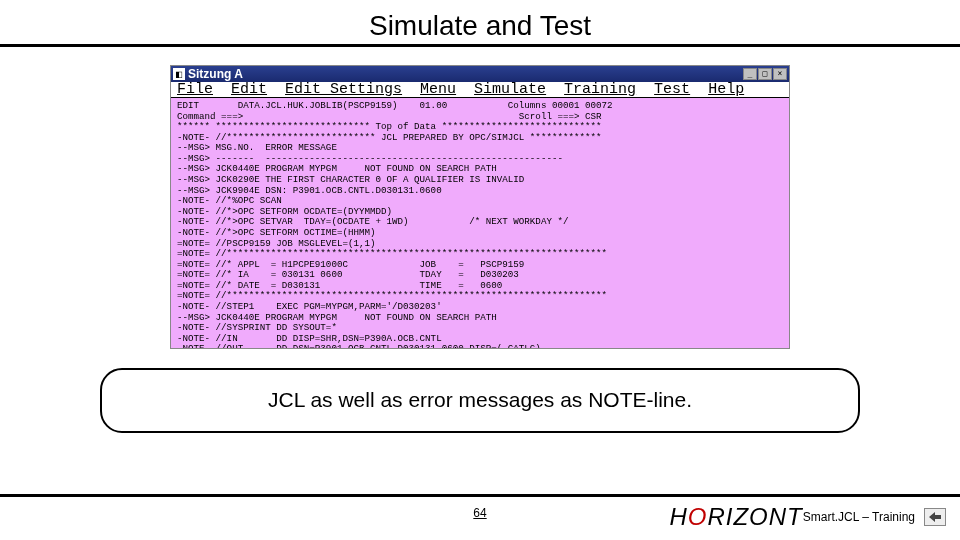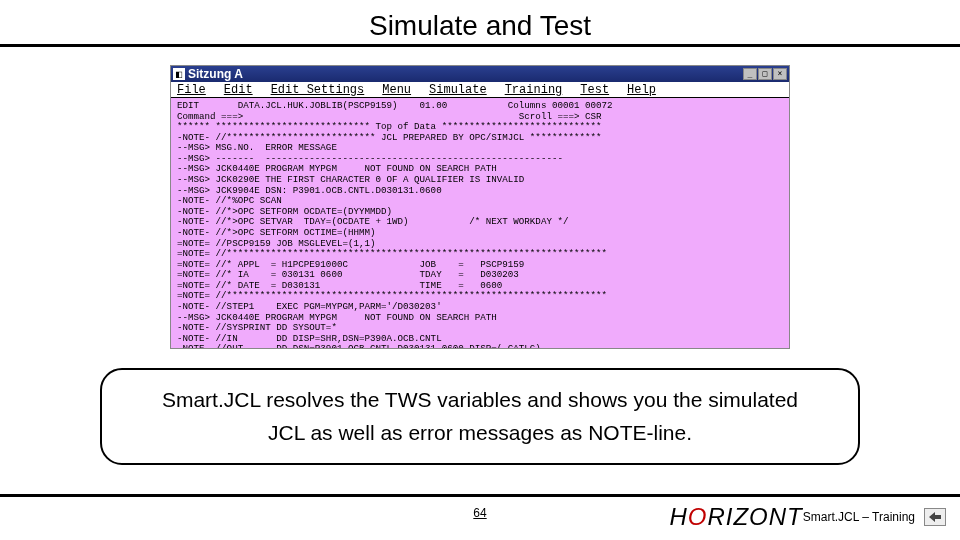--- a/index.html
+++ b/index.html
@@ -6,21 +6,21 @@
   body { width: 960px; height: 540px; background: #fff; font-family: Arial, sans-serif; position: relative; overflow: hidden; }
   .slide-title { text-align: center; font-size: 28px; font-weight: 400; padding: 10px 0 2px; border-radius: 15px; }
   .hr { height: 3px; background: #000; width: 100%; }
   .screenshot-area { margin: 18px auto 0; width: 620px; position: relative; }
   .win { border: 1px solid #888; background: #fff; }
   .titlebar { height: 16px; background: linear-gradient(#2a3f8f,#1a2a6f); display: flex; align-items: center; padding: 0 2px; }
   .titlebar-icon { width: 12px; height: 12px; background: #fff; margin-right: 3px; display: flex; align-items: center; justify-content: center; font-size: 8px; }
   .titlebar-text { color: #fff; font-size: 12px; font-weight: 700; flex: 1; }
   .win-btns { display: flex; gap: 1px; }
   .win-btn { width: 14px; height: 12px; background: #c0c0c0; border: 1px solid #888; font-size: 8px; text-align: center; line-height: 10px; font-family: monospace; }
-  .menubar { height: 16px; background: #fff; border-bottom: 1px solid #000; display: flex; align-items: center; padding: 0 6px; gap: 18px; font-family: "Courier New", monospace; font-size: 12px; }
+  .menubar { height: 16px; background: #fff; border-bottom: 1px solid #000; display: flex; align-items: center; padding: 0 6px; gap: 18px; font-family: "Courier New", monospace; font-size: 15px; }
   .menubar span { text-decoration: underline; }
   .term { background: #f0abfc; padding: 3px 6px; font-family: "Courier New", monospace; font-size: 9.2px; line-height: 1.15; white-space: pre; color: #000; overflow: hidden; height: 250px; }
   .callout { position: absolute; left: 100px; width: 760px; top: 368px; border: 2px solid #000; border-radius: 22px; background: #fff; padding: 14px 24px; font-size: 21px; text-align: center; line-height: 1.55; }
   .footer { position: absolute; bottom: 0; left: 0; width: 100%; height: 46px; }
   .footer-hr { height: 3px; background: #000; }
   .footer-row { display: flex; align-items: center; justify-content: flex-end; padding: 6px 14px 0; }
   .brand { font-style: italic; font-weight: 400; font-size: 24px; letter-spacing: 1px; }
   .brand .o { color: #c00000; }
   .pagenum { font-size: 12px; position: absolute; left: 50%; transform: translateX(-50%); top: 12px; text-decoration: underline; }
   .course { font-size: 12px; display: flex; align-items: center; gap: 9px; }
@@ -74,21 +74,20 @@
 =NOTE= //*********************************************************************
 -NOTE- //STEP1    EXEC PGM=MYPGM,PARM='/D030203'
 --MSG&gt; JCK0440E PROGRAM MYPGM     NOT FOUND ON SEARCH PATH
 -NOTE- //SYSPRINT DD SYSOUT=*
 -NOTE- //IN       DD DISP=SHR,DSN=P390A.OCB.CNTL
 -NOTE- //OUT      DD DSN=P3901.OCB.CNTL.D030131.0600,DISP=(,CATLG)</div>
   </div>
 </div>
 
 <div class="callout">
-  <div>Smart.JCL resolves the TWS variables and shows you the simulated</div>
   <div>JCL as well as error messages as NOTE-line.</div>
 </div>
 
 <div class="footer">
   <div class="footer-hr"></div>
   <div class="footer-row">
     <div class="brand">
       <span>H</span><span class="o">O</span><span>RIZONT</span>
     </div>
     <div class="pagenum">64</div>

